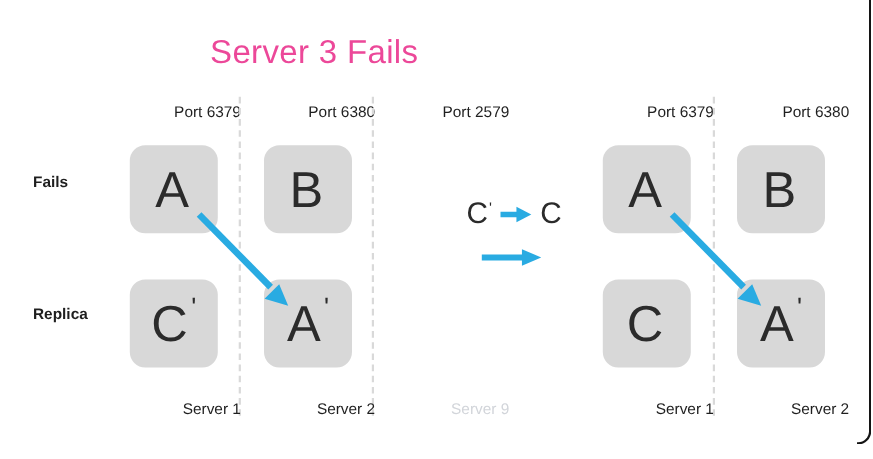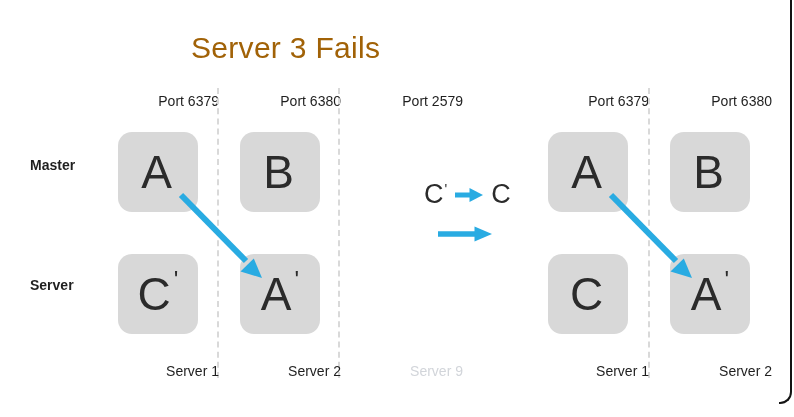--- a/index.html
+++ b/index.html
@@ -11,21 +11,21 @@
     --dash-color:#d9d9d9;
     --frame-color:#141414;
   }
   html,body{margin:0;padding:0;background:#fff;}
   .canvas{
     position:relative;width:794px;height:417px;background:#fff;overflow:hidden;
     font-family:"Liberation Sans", sans-serif;color:var(--ink);
   }
   .title{
     position:absolute;left:191px;top:31px;
-    font-size:30px;font-weight:400;color:#a16207;letter-spacing:.3px;white-space:nowrap;
+    font-size:30px;font-weight:400;color:#ec4899;letter-spacing:.3px;white-space:nowrap;
   }
   
   .frame{
     position:absolute;left:779px;top:-12px;width:11px;height:414px;
     border-right:2px solid var(--frame-color);
     border-bottom:2px solid var(--frame-color);
     border-bottom-right-radius:12px;
   }
   .port-label,.server-label{
     position:absolute;width:122px;text-align:right;
@@ -76,22 +76,22 @@
   <div class="title">Server 3 Fails</div>
   <div class="frame"></div>
 
   <div class="port-label" id="pL1">Port 6379</div>
   <div class="port-label" id="pL2">Port 6380</div>
   <div class="port-label" id="pL3">Port 2579</div>
 
   <div class="vsep" id="sepL1"></div>
   <div class="vsep" id="sepL2"></div>
 
-  <div class="rowlab" id="lblMaster">Master</div>
-  <div class="rowlab" id="lblReplica">Server</div>
+  <div class="rowlab" id="lblMaster">Fails</div>
+  <div class="rowlab" id="lblReplica">Replica</div>
 
   <div class="box row-m" id="bLA">
     <span>A</span>
       <span class="prime"></span>
   </div>
   <div class="box row-m" id="bLB">
     <span>B</span>
       <span class="prime"></span>
   </div>
   <div class="box row-r" id="bLC">

